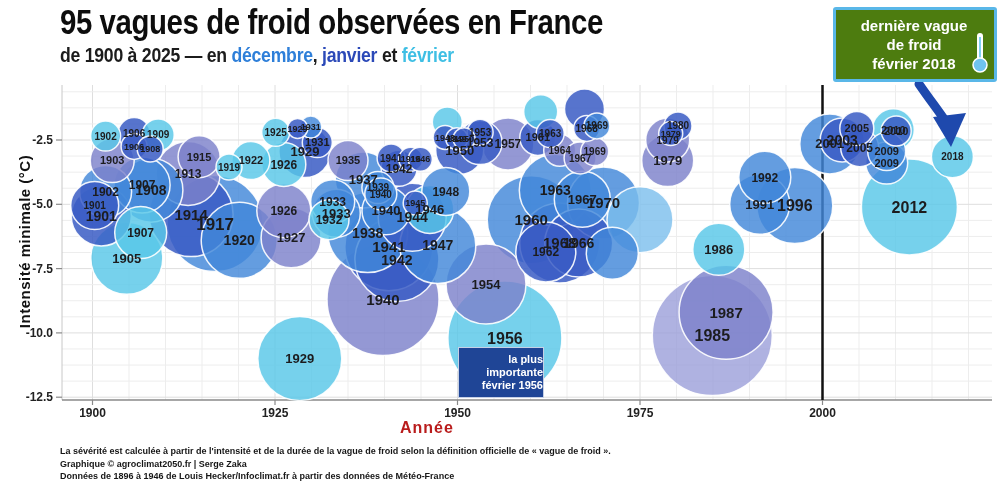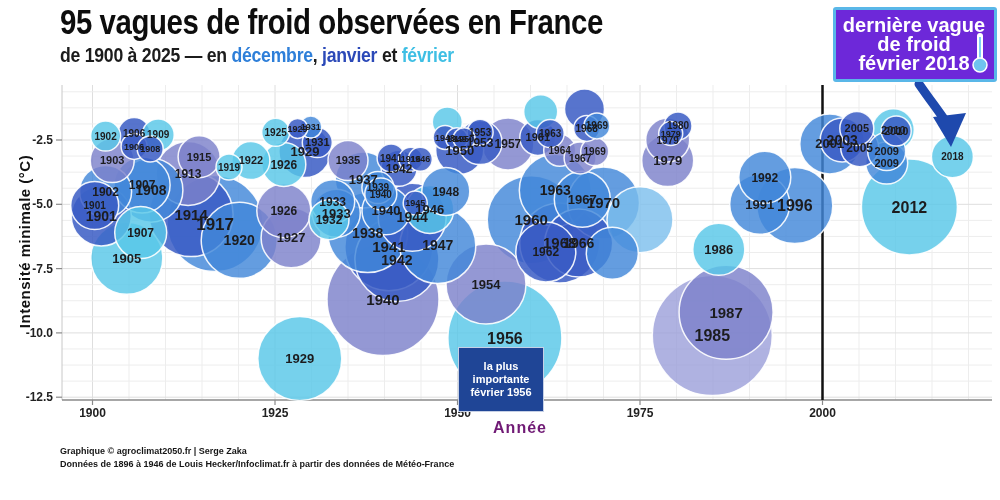--- a/index.html
+++ b/index.html
@@ -4,28 +4,28 @@
 <style>
   html,body{margin:0;padding:0;background:#fff;}
   .stage{position:relative;width:1000px;height:500px;background:#ffffff;overflow:hidden;
          font-family:"Liberation Sans",sans-serif;color:#141414;}
   .titleWrap{position:absolute;left:60px;top:2px;transform:scaleX(.84);transform-origin:left top;white-space:nowrap;}
   .title{font-size:35px;font-weight:800;letter-spacing:-.5px;color:#0d0d0d;line-height:40px;}
   .subtitle{font-size:21px;font-weight:700;color:#1c1c1c;line-height:26px;letter-spacing:-.3px;}
   .chartSvg{position:absolute;left:0;top:0;}
   .ylab{position:absolute;left:-96px;top:233px;width:240px;text-align:center;
         transform:rotate(-90deg);font-size:15px;font-weight:700;letter-spacing:.5px;color:#111;}
-  .xlab{position:absolute;left:400px;top:419px;width:240px;text-align:center;
-        font-size:16px;font-weight:700;letter-spacing:1px;color:#701a75;}
-  .annoTop{position:absolute;left:833px;top:7px;width:152px;padding:6px 4px 6px 2px;background:#6d28d9;
+  .xlab{position:absolute;left:400px;top:419px;width:240px;
+        font-size:16px;font-weight:700;letter-spacing:1px;color:#b91c1c;}
+  .annoTop{position:absolute;left:833px;top:7px;width:152px;padding:6px 4px 6px 2px;background:#4d7c0f;
            border:3px solid #59b7e8;border-radius:3px;text-align:center;color:#fff;
-           font-size:20px;font-weight:700;line-height:19px;}
+           font-size:15px;font-weight:700;line-height:19px;}
   .annoTop .thermo{position:absolute;right:6px;bottom:6px;}
-  .anno56{position:absolute;left:458px;top:347px;width:84px;padding:12px 0;background:#1f4596;
-          border:1px solid rgba(255,255,255,.75);text-align:center;color:#fff;
+  .anno56{position:absolute;left:458px;top:347px;width:84px;padding:5px 0;background:#1f4596;
+          border:1px solid rgba(255,255,255,.75);text-align:right;color:#fff;
           font-size:11px;font-weight:700;line-height:13px;}
   .footer{position:absolute;left:60px;top:445px;font-size:9px;font-weight:700;color:#161616;line-height:12.6px;}
 </style>
 </head>
 <body>
 
 <div class="stage">
 
   <svg class="chartSvg" width="1000" height="500" viewBox="0 0 1000 500">
     <g id="gGrid">
@@ -322,17 +322,18 @@
     </svg>
   </div>
 
   <div class="anno56">
     <div>la plus</div>
     <div>importante</div>
     <div>février 1956</div>
   </div>
 
   <div class="footer">
+    <div>La sévérité est calculée à partir de l'intensité et de la durée de la vague de froid selon la définition officielle de « vague de froid ».</div>
     <div>Graphique © agroclimat2050.fr | Serge Zaka</div>
     <div>Données de 1896 à 1946 de Louis Hecker/Infoclimat.fr à partir des données de Météo-France</div>
   </div>
 
 </div>
 
 </body></html>

